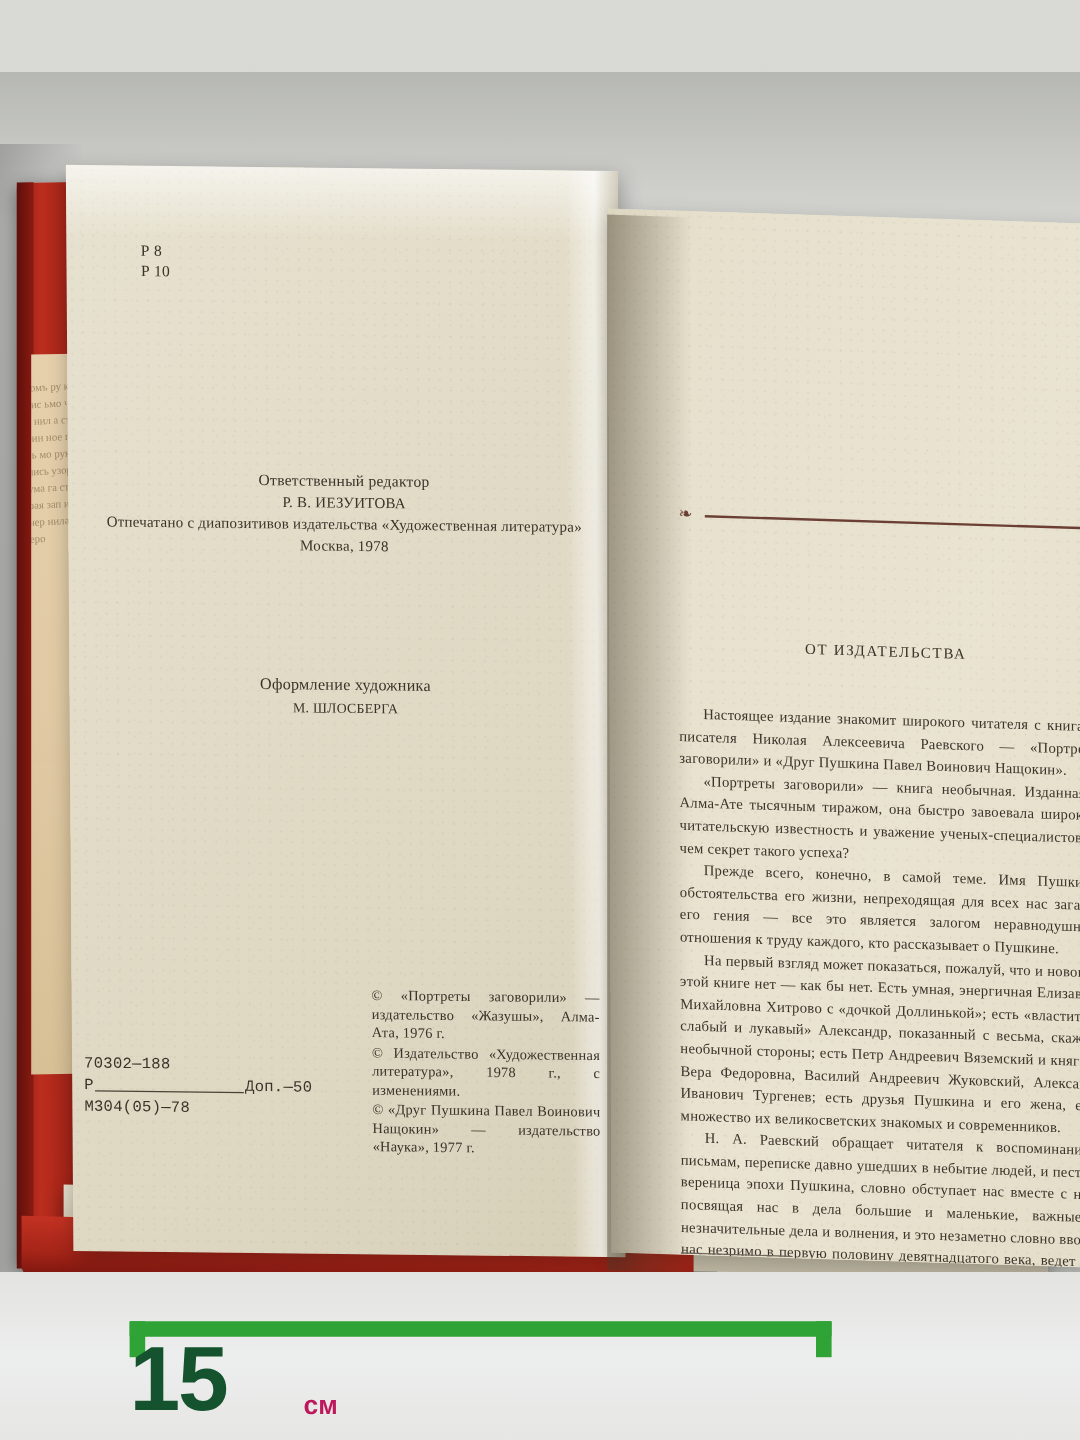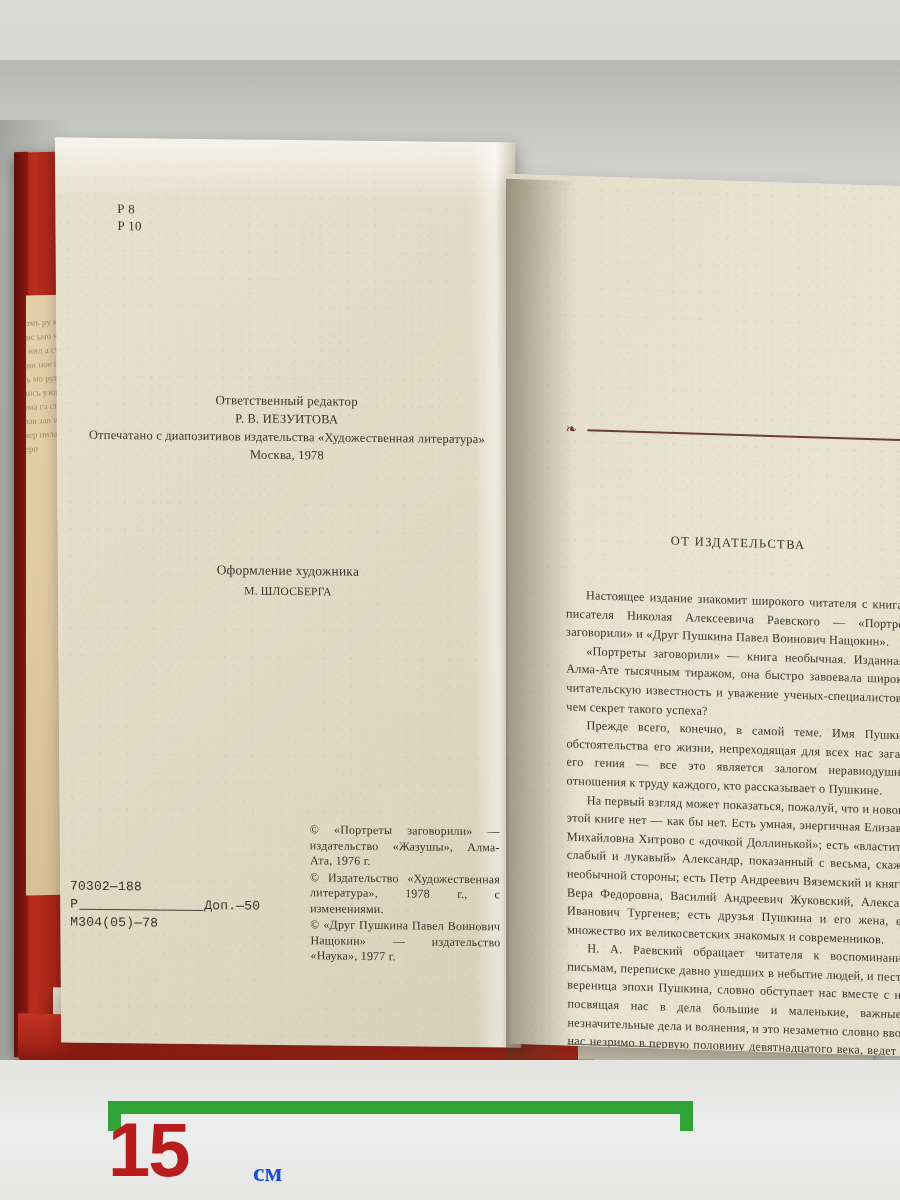--- a/index.html
+++ b/index.html
@@ -237,34 +237,34 @@
   }
   .ruler-cap-l, .ruler-cap-r {
     position: absolute;
     top: 1101px; width: 13px; height: 30px; background: #2fa336;
   }
   .ruler-cap-l { left: 108px; }
   .ruler-cap-r { left: 680px; }
   .ruler-label {
     position: absolute;
     left: 108px; top: 1112px;
-    color: #b91c1c;
+    color: #14532d;
     font-family: "Liberation Sans", sans-serif;
     font-weight: bold;
     font-size: 76px;
     line-height: 76px;
     letter-spacing: -2px;
   }
   .ruler-unit {
     position: absolute;
     left: 253px; top: 1158px;
-    color: #1d4ed8;
-    font-family: Liberation Serif, serif;
+    color: #be185d;
+    font-family: Liberation Sans, sans-serif;
     font-weight: bold;
-    font-size: 26px;
+    font-size: 22px;
   }
   .brand {
     position: absolute;
     left: 425px; top: 1118px;
     display: flex; align-items: center; gap: 8px;
   }
   .brand-mark {
     width: 72px; height: 58px;
     position: relative;
   }

